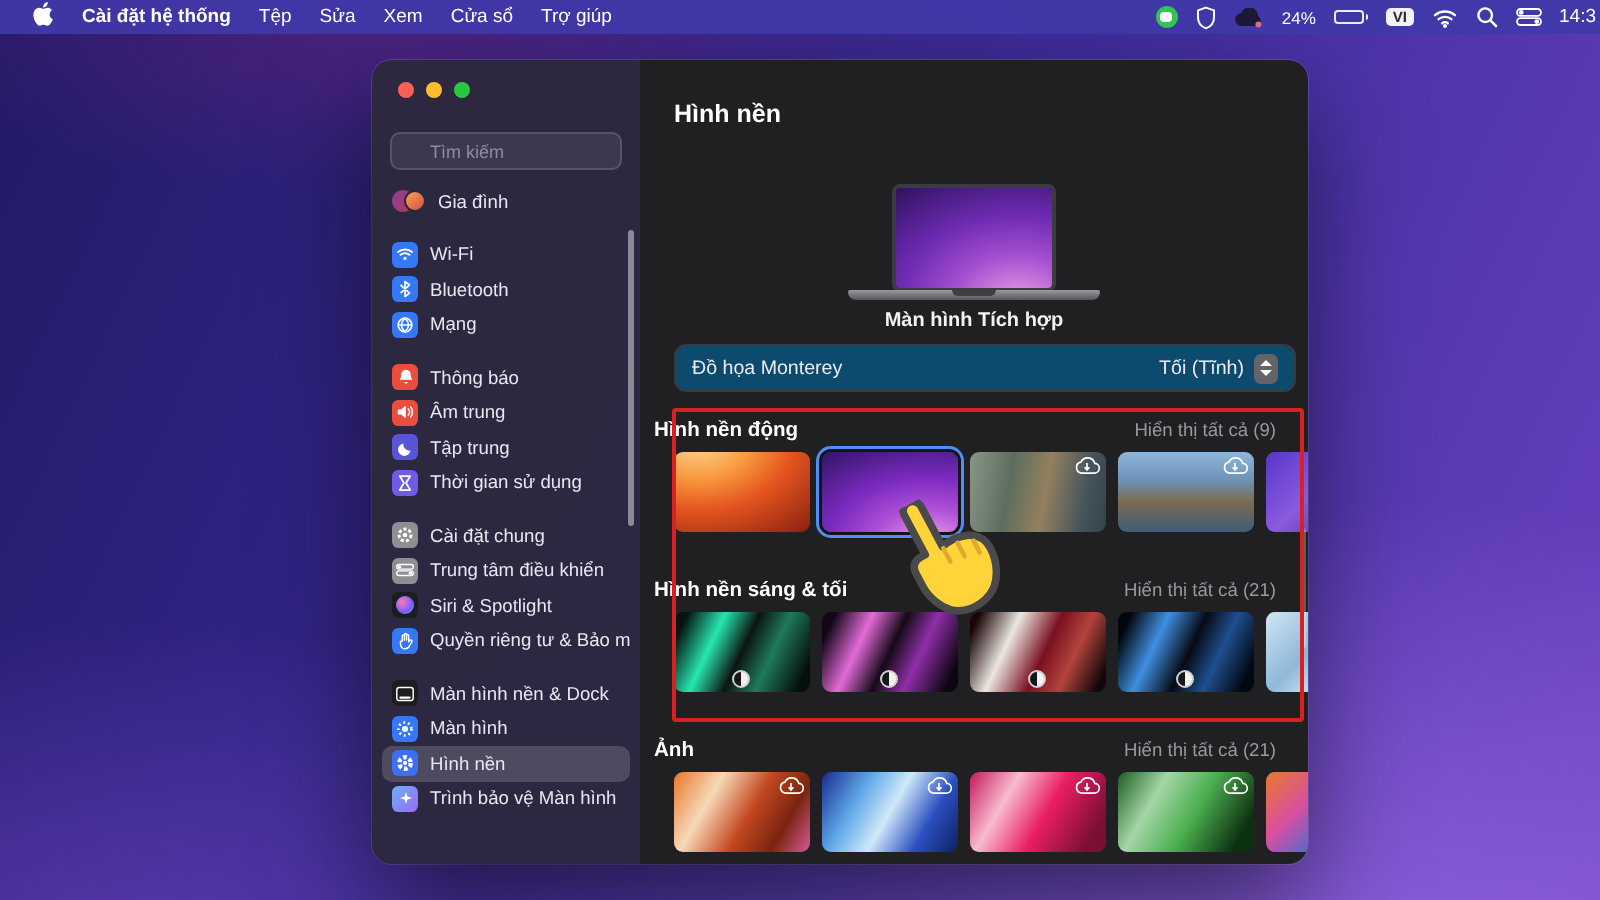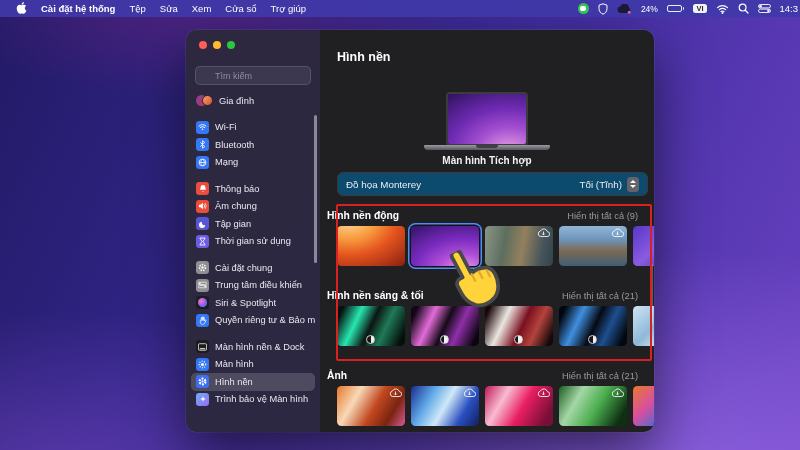--- a/index.html
+++ b/index.html
@@ -203,29 +203,29 @@
           </span>
         <span>Thông báo</span>
       </div>
       <div class="sitem">
         <span class="ic red">
             <svg width="9" height="8" viewBox="0 0 11 10">
               <path d="M1 3.5h2L6 1v8L3 6.5H1z" fill="#fff"></path>
               <path d="M7.5 3a3 3 0 0 1 0 4M9 1.8a5 5 0 0 1 0 6.4" fill="none" stroke="#fff" stroke-width=".9" stroke-linecap="round"></path>
             </svg>
           </span>
-        <span>Âm chung</span>
+        <span>Âm trung</span>
       </div>
       <div class="sitem">
         <span class="ic indigo">
             <svg width="8" height="8" viewBox="0 0 10 10">
               <path d="M7.8 6.6A3.8 3.8 0 0 1 3.4 2.2 3.9 3.9 0 1 0 7.8 6.6z" fill="#fff"></path>
             </svg>
           </span>
-        <span>Tập gian</span>
+        <span>Tập trung</span>
       </div>
       <div class="sitem">
         <span class="ic violet">
             <svg width="7" height="9" viewBox="0 0 8 10">
               <path d="M1 1h6L4.6 5 7 9H1l2.4-4z" fill="none" stroke="#fff" stroke-width="1" stroke-linejoin="round"></path>
             </svg>
           </span>
         <span>Thời gian sử dụng</span>
       </div>
       <div class="sitem gap">

